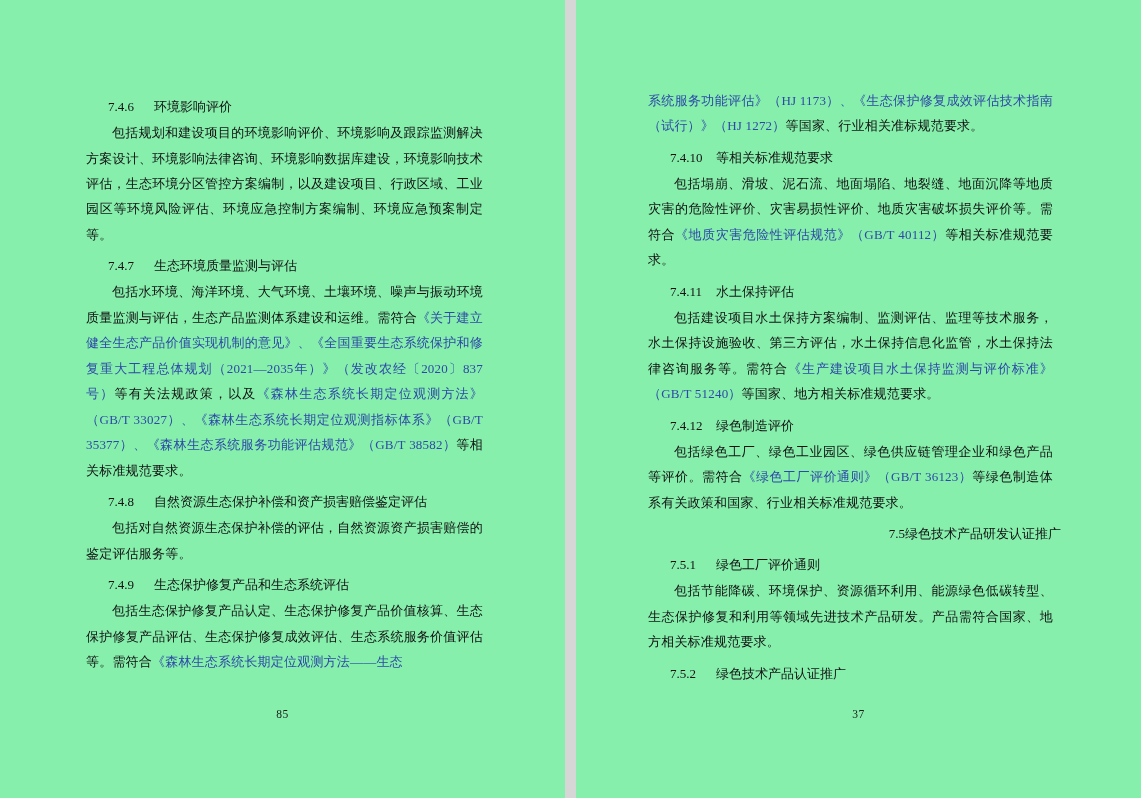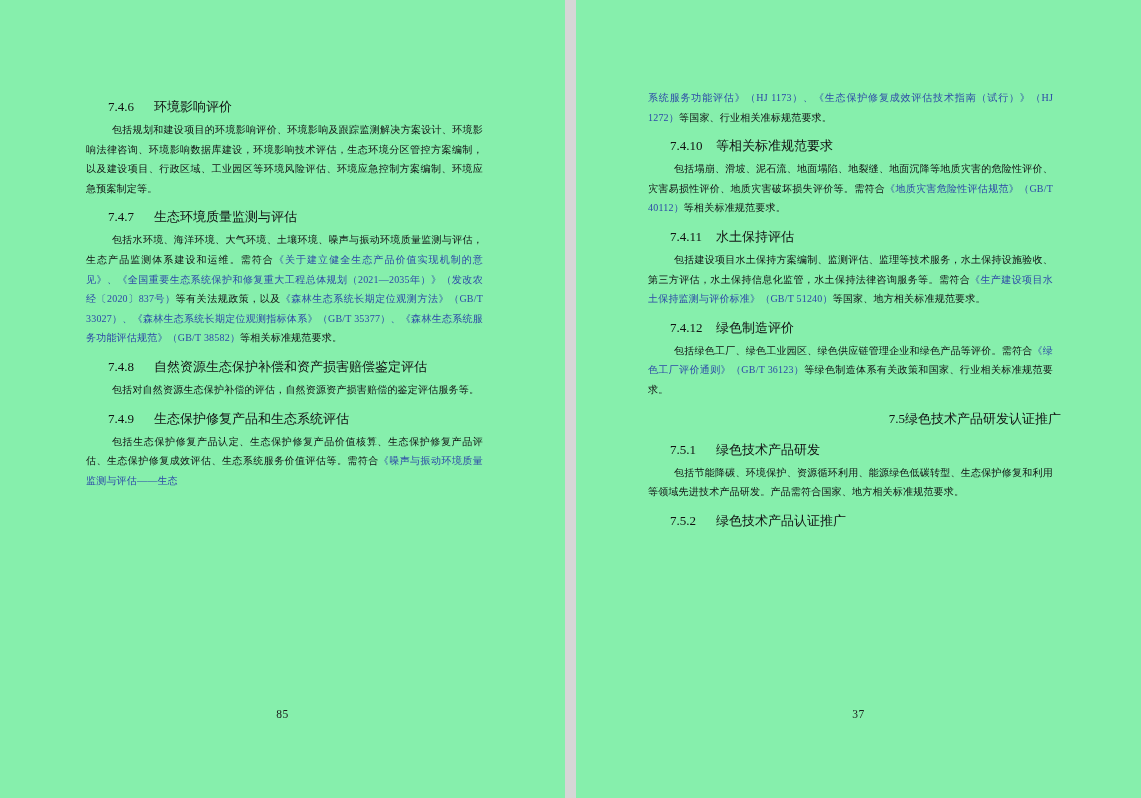--- a/index.html
+++ b/index.html
@@ -57,21 +57,21 @@
     padding-left: 22px;
   }
   .heading .num {
     display: inline-block;
     min-width: 46px;
   }
   .heading.h-sec { padding-left: 10px; text-align: right; }
   .heading.h-sec .num { min-width: 30px; }
 
   p.para {
-    font-size: 10px;
+    font-size: 13px;
     line-height: 1.96;
     color: #111;
     margin: 0 8px 0 0;
     text-align: justify;
     text-justify: inter-ideograph;
     text-indent: 26px;
     letter-spacing: 0.2px;
   }
   p.para.cont { text-indent: 0; }
   .blue { color: #2d49a8; }
@@ -82,33 +82,33 @@
 <div class="spread">
   <div class="page left">
     <div class="page-inner">
         <div class="heading"><span class="num">7.4.6</span><span>环境影响评价</span></div>
         <p class="para">包括规划和建设项目的环境影响评价、环境影响及跟踪监测解决方案设计、环境影响法律咨询、环境影响数据库建设，环境影响技术评估，生态环境分区管控方案编制，以及建设项目、行政区域、工业园区等环境风险评估、环境应急控制方案编制、环境应急预案制定等。</p>
         <div class="heading"><span class="num">7.4.7</span><span>生态环境质量监测与评估</span></div>
         <p class="para"><span>包括水环境、海洋环境、大气环境、土壤环境、噪声与振动环境质量监测与评估，生态产品监测体系建设和运维。需符合</span><span class="blue">《关于建立健全生态产品价值实现机制的意见》、《全国重要生态系统保护和修复重大工程总体规划（2021—2035年）》（发改农经〔2020〕837号）</span><span>等有关法规政策，以及</span><span class="blue">《森林生态系统长期定位观测方法》（GB/T 33027）、《森林生态系统长期定位观测指标体系》（GB/T 35377）、《森林生态系统服务功能评估规范》（GB/T 38582）</span><span>等相关标准规范要求。</span></p>
         <div class="heading"><span class="num">7.4.8</span><span>自然资源生态保护补偿和资产损害赔偿鉴定评估</span></div>
         <p class="para">包括对自然资源生态保护补偿的评估，自然资源资产损害赔偿的鉴定评估服务等。</p>
         <div class="heading"><span class="num">7.4.9</span><span>生态保护修复产品和生态系统评估</span></div>
-        <p class="para"><span>包括生态保护修复产品认定、生态保护修复产品价值核算、生态保护修复产品评估、生态保护修复成效评估、生态系统服务价值评估等。需符合</span><span class="blue">《噪声与振动环境质量监测与评估——生态</span></p>
+        <p class="para"><span>包括生态保护修复产品认定、生态保护修复产品价值核算、生态保护修复产品评估、生态保护修复成效评估、生态系统服务价值评估等。需符合</span><span class="blue">《森林生态系统长期定位观测方法——生态</span></p>
       </div>
     <div class="page-number">85</div>
   </div>
   <div class="page right">
     <div class="page-inner">
         <p class="para cont"><span class="blue">系统服务功能评估》（HJ 1173）、《生态保护修复成效评估技术指南（试行）》（HJ 1272）</span><span>等国家、行业相关准标规范要求。</span></p>
         <div class="heading"><span class="num">7.4.10</span><span>等相关标准规范要求</span></div>
         <p class="para"><span>包括塌崩、滑坡、泥石流、地面塌陷、地裂缝、地面沉降等地质灾害的危险性评价、灾害易损性评价、地质灾害破坏损失评价等。需符合</span><span class="blue">《地质灾害危险性评估规范》（GB/T 40112）</span><span>等相关标准规范要求。</span></p>
         <div class="heading"><span class="num">7.4.11</span><span>水土保持评估</span></div>
         <p class="para"><span>包括建设项目水土保持方案编制、监测评估、监理等技术服务，水土保持设施验收、第三方评估，水土保持信息化监管，水土保持法律咨询服务等。需符合</span><span class="blue">《生产建设项目水土保持监测与评价标准》（GB/T 51240）</span><span>等国家、地方相关标准规范要求。</span></p>
         <div class="heading"><span class="num">7.4.12</span><span>绿色制造评价</span></div>
         <p class="para"><span>包括绿色工厂、绿色工业园区、绿色供应链管理企业和绿色产品等评价。需符合</span><span class="blue">《绿色工厂评价通则》（GB/T 36123）</span><span>等绿色制造体系有关政策和国家、行业相关标准规范要求。</span></p>
         <div class="heading h-sec"><span class="num">7.5</span><span>绿色技术产品研发认证推广</span></div>
-        <div class="heading"><span class="num">7.5.1</span><span>绿色技术产品研发</span></div>
+        <div class="heading"><span class="num">7.5.1</span><span>绿色工厂评价通则</span></div>
         <p class="para">包括节能降碳、环境保护、资源循环利用、能源绿色低碳转型、生态保护修复和利用等领域先进技术产品研发。产品需符合国家、地方相关标准规范要求。</p>
         <div class="heading"><span class="num">7.5.2</span><span>绿色技术产品认证推广</span></div>
       </div>
     <div class="page-number">37</div>
   </div>
 </div>
 
 </body></html>

